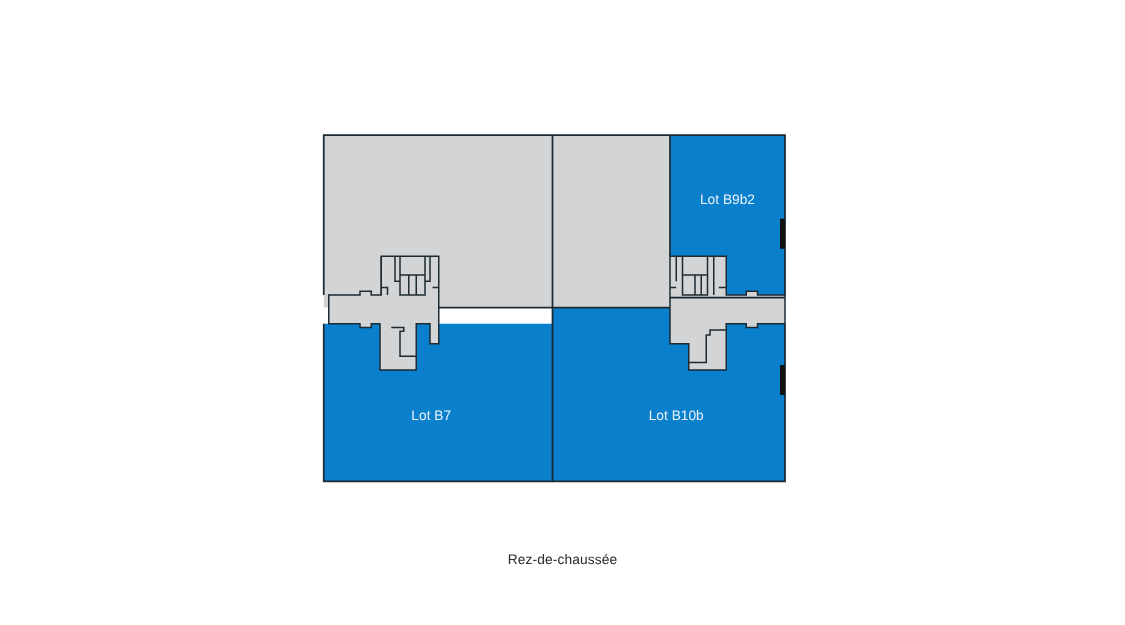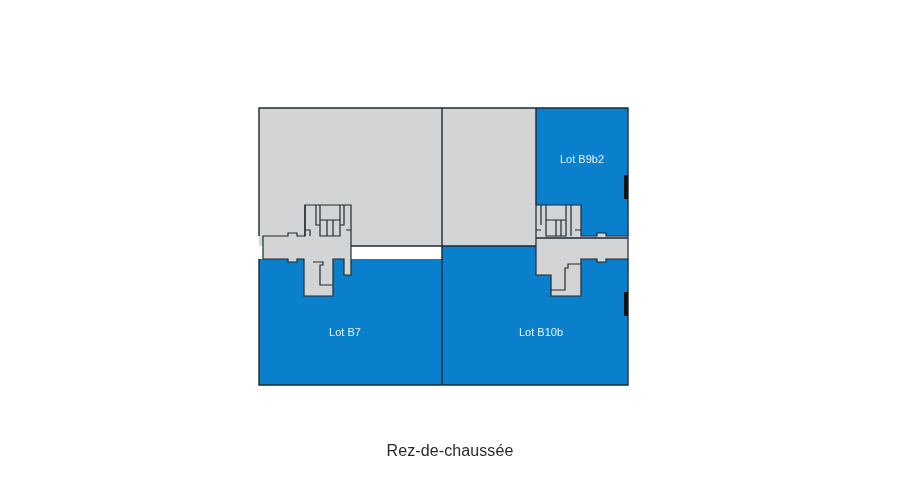--- a/index.html
+++ b/index.html
@@ -1,21 +1,21 @@
 <!DOCTYPE html>
 <html><head>
 <meta charset="utf-8">
 <style>
   html, body { margin: 0; padding: 0; background: #ffffff; }
   body { width: 900px; height: 500px; position: relative; overflow: hidden;
          font-family: "Liberation Sans", "DejaVu Sans", sans-serif; }
   #plan { position: absolute; left: 0; top: 0; width: 900px; height: 500px; }
   .lot-label { fill: #e8f2fb; font-size: 11px; font-family: "Liberation Sans", "DejaVu Sans", sans-serif; }
   .caption { position: absolute; left: 0; width: 900px; top: 442px; text-align: center;
-             font-size: 16px; color: #2a2a2a; letter-spacing: 0.1px; }
+             font-size: 11px; color: #2a2a2a; letter-spacing: 0.1px; }
 </style>
 </head>
 <body>
 
 <svg id="plan" viewBox="0 0 900 500" xmlns="http://www.w3.org/2000/svg">
 
   <g>
     <rect x="259" y="108" width="183" height="138" fill="#d3d4d5"></rect>
   </g>
 

